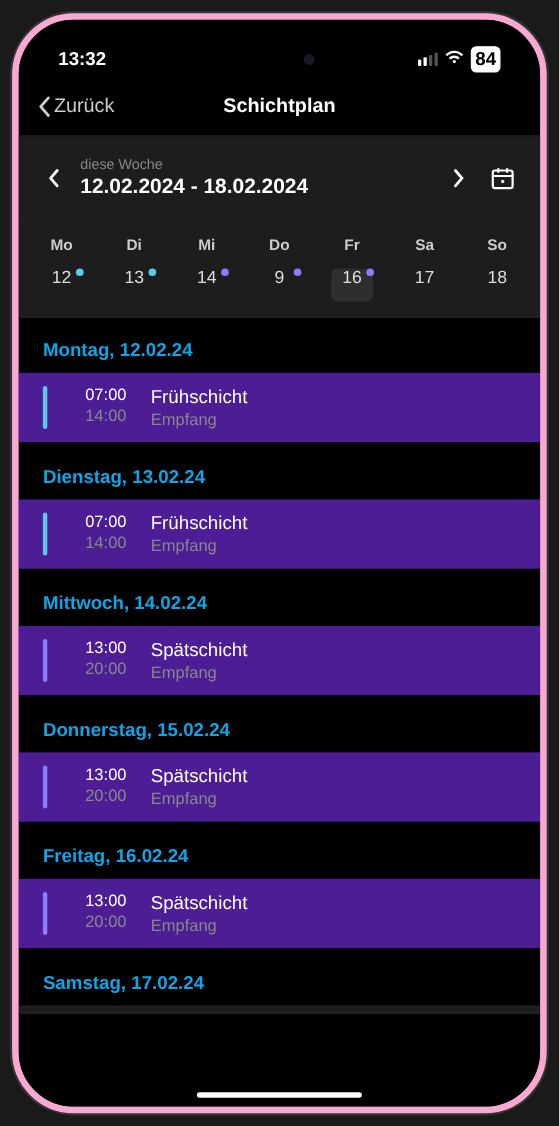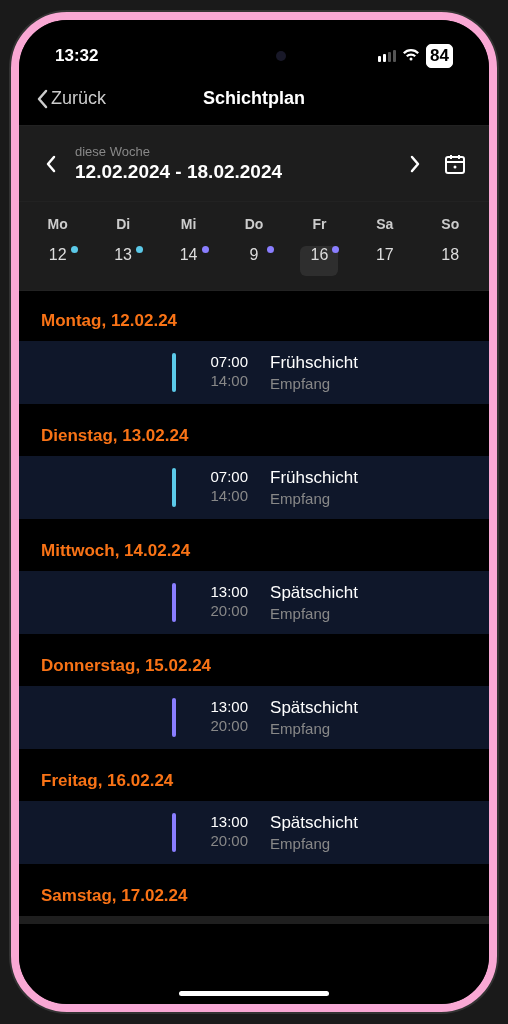--- a/index.html
+++ b/index.html
@@ -11,21 +11,21 @@
       overflow: hidden;
       display: flex;
       align-items: center;
       justify-content: center;
     }
     .phone-frame {
       width: 486px;
       height: 1000px;
       background: #000;
       border-radius: 56px;
-      border: 8px solid #f9a8d4;
+      border: 6px solid #f9a8d4;
       box-shadow: inset 0 0 0 2px #222, 0 0 0 2px #333;
       position: relative;
       overflow: hidden;
     }
     .notch {
       position: absolute;
       top: 20px;
       left: 50%;
       transform: translateX(-50%);
       width: 120px;
@@ -122,29 +122,28 @@
     .dot { position:absolute; top:0px; right:-1px; width:7px; height:7px; border-radius:50%; }
     .dot.cyan { background:#5bc9e8; }
     .dot.purple { background:#8a7eff; }
 
     .list {
       flex:1;
       overflow-y:auto;
       padding-bottom: 30px;
     }
     .section-title {
-      font-size:17px; font-weight:700; color:#f97316;
+      font-size:17px; font-weight:700; color:#0ea5e9;
       padding: 20px 22px 10px;
     }
     .shift-row {
       display:flex;
-      background:#0f172a;
+      background:#4c1d95;
       padding:12px 0;
       margin-bottom:2px;
-      justify-content:center;
     }
     .color-bar { width:4px; border-radius:2px; margin-left:22px; }
     .color-bar.cyan { background:#5bc9e8; }
     .color-bar.purple { background:#8a7eff; }
     .times { width:72px; text-align:right; padding-left:10px; }
     .time-start { font-size:15px; color:#fff; }
     .time-end { font-size:15px; color:#888; margin-top:2px; }
     .shift-info { padding-left:22px; }
     .shift-name { font-size:17px; color:#fff; }
     .shift-loc { font-size:15px; color:#888; margin-top:2px; }

